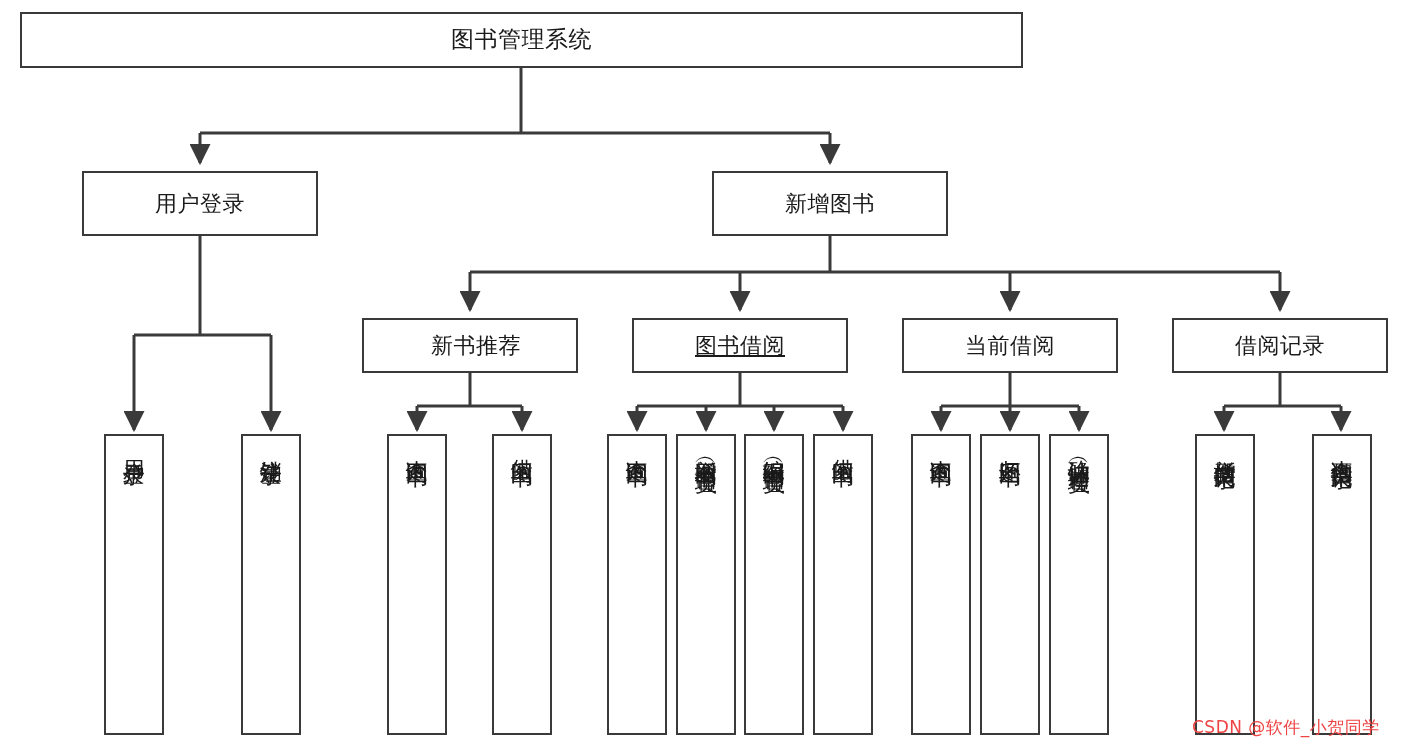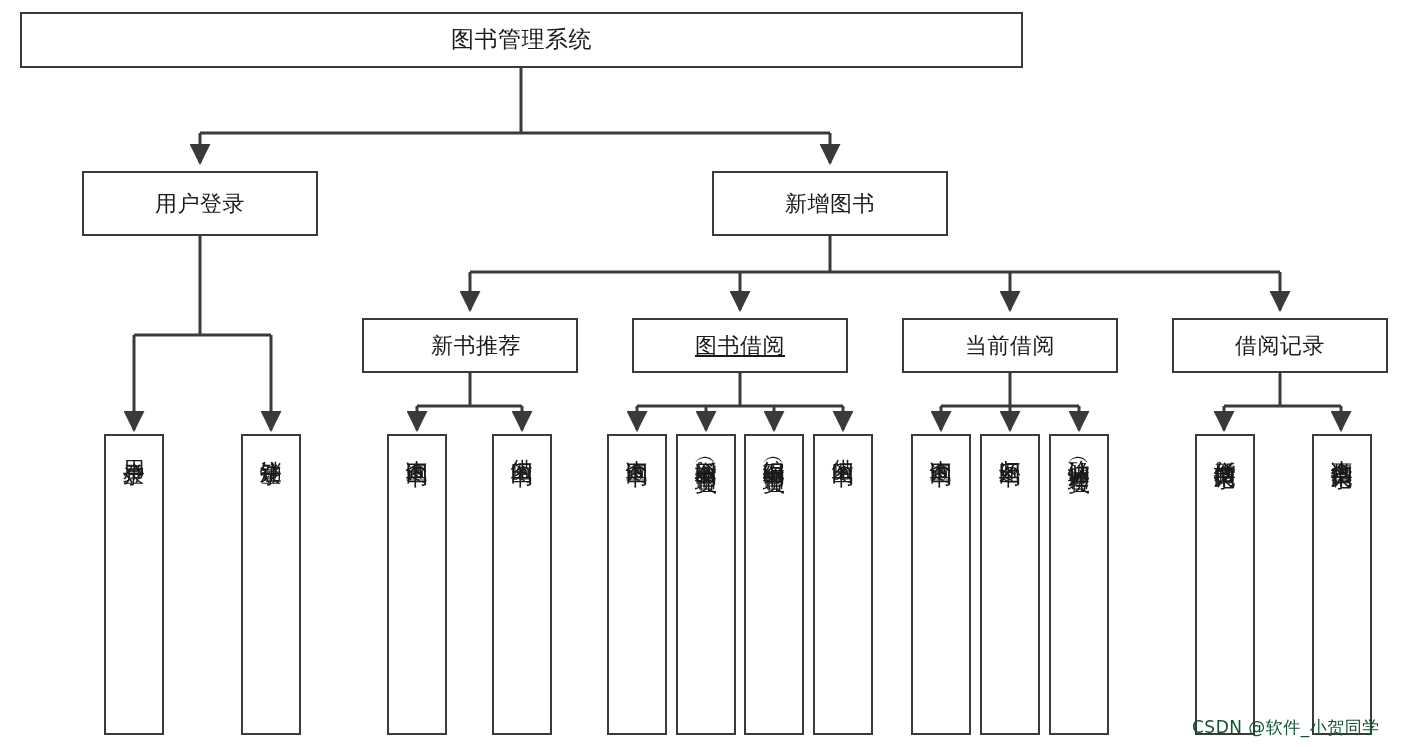--- a/index.html
+++ b/index.html
@@ -53,21 +53,21 @@
     writing-mode:vertical-rl;
     text-orientation:upright;
     font-size:22px;
     line-height:1.16;
     letter-spacing:2px;
     white-space:normal;
     max-height:280px;
   }
   .watermark{
     position:absolute;
-    color:#14532d;
+    color:#ef4444;
     font-size:17px;
     letter-spacing:0.5px;
     white-space:nowrap;
     user-select:none;
     font-family:"DejaVu Sans","Liberation Sans",sans-serif;
   }
 </style>
 </head>
 <body>
 

